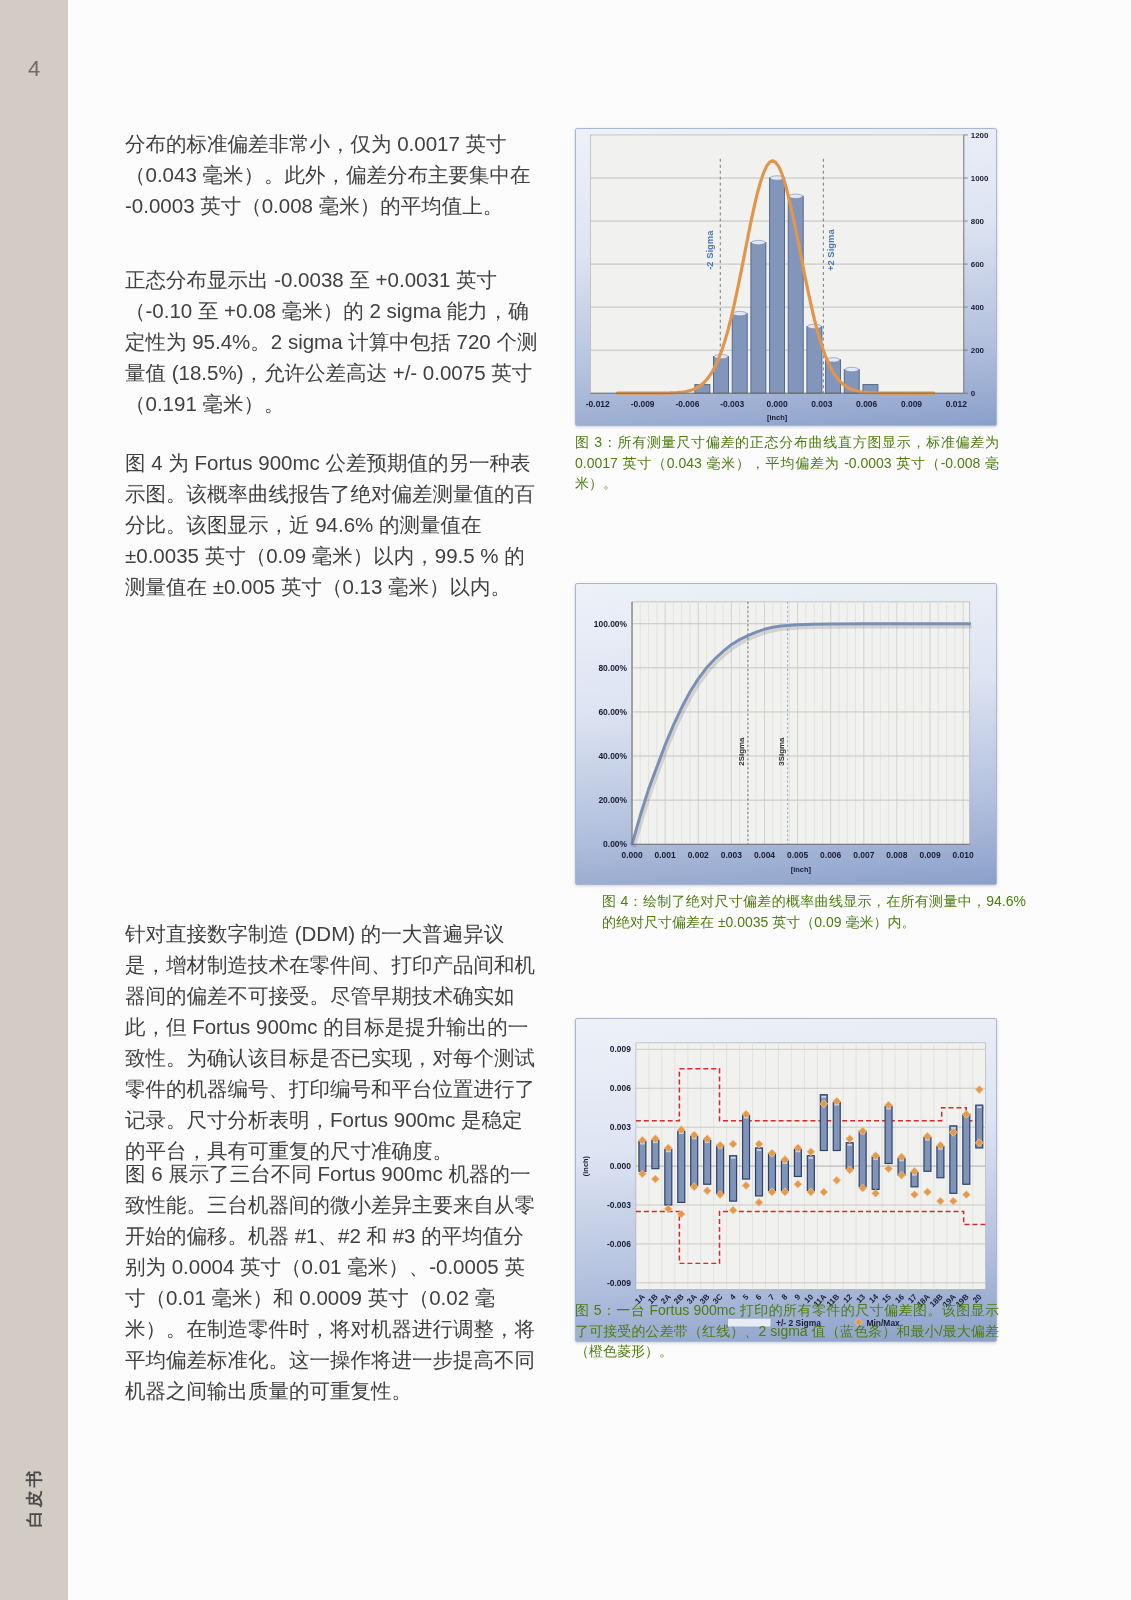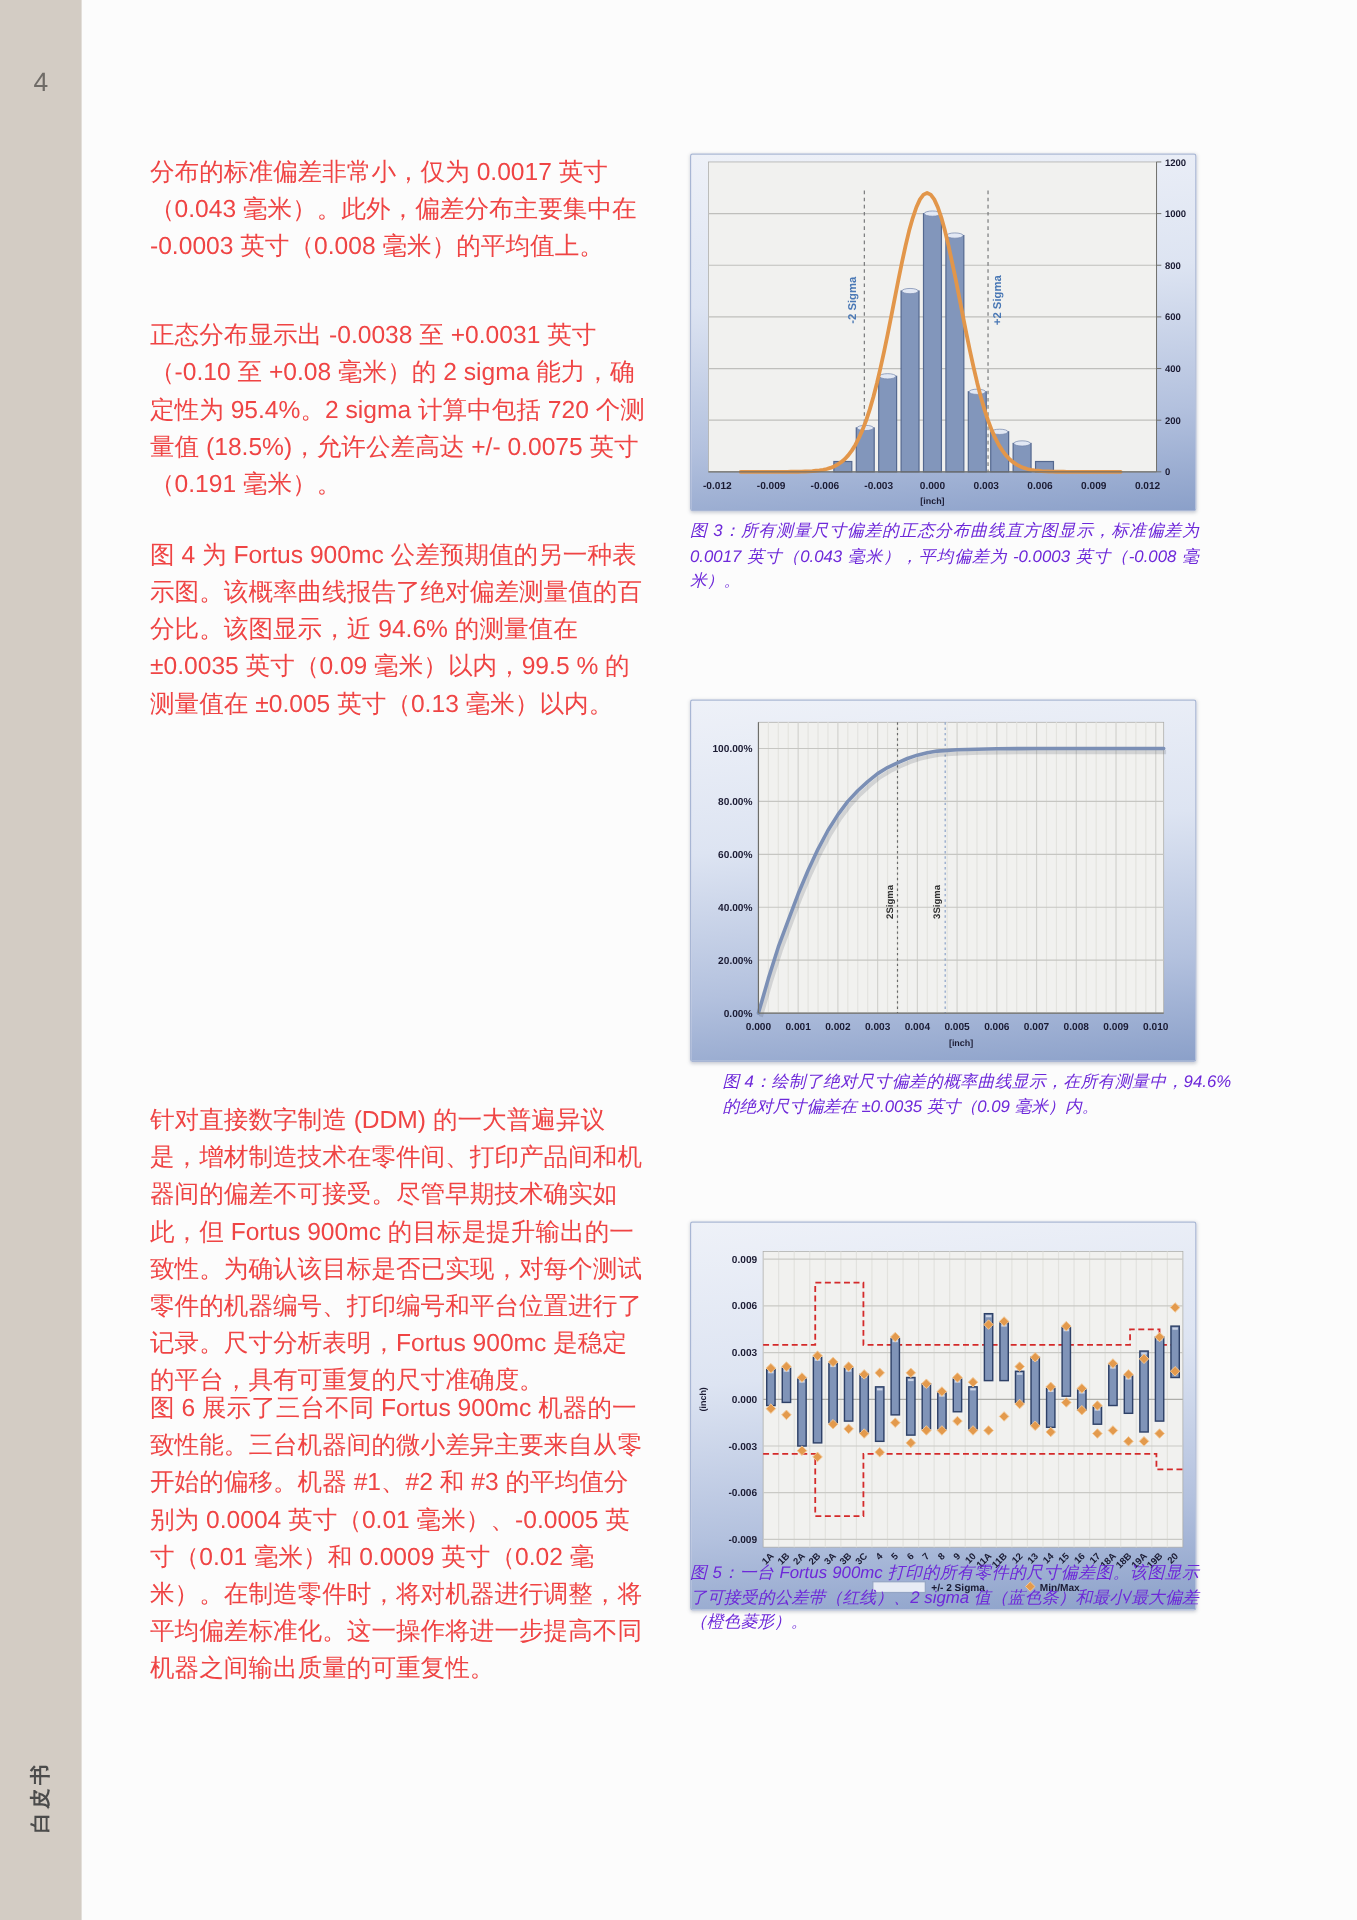--- a/index.html
+++ b/index.html
@@ -6,29 +6,29 @@
   .page{position:relative;width:1131px;height:1600px;background:#fcfcfc;overflow:hidden;
         font-family:"Liberation Sans",sans-serif;}
   .sidebar{position:absolute;left:0;top:0;width:68px;height:1600px;background:#d3ccc4;}
   .page-num{position:absolute;left:0;top:56px;width:68px;text-align:center;
             font-size:22px;color:#6f6b67;}
   .side-label-wrap{position:absolute;left:0;bottom:48px;width:68px;height:110px;
             display:flex;align-items:center;justify-content:center;}
   .side-label{transform:rotate(-90deg);white-space:nowrap;font-size:17px;
             letter-spacing:3px;color:#4b4b4b;font-weight:bold;}
   .para{position:absolute;left:125px;width:417px;font-size:20.5px;line-height:31px;
-        color:#ef4444;text-align:left;}
+        color:#404040;text-align:left;}
   .figure{position:absolute;left:575px;width:420px;border:1px solid #a8b6d4;border-radius:2px;
         box-shadow:0 1px 3px rgba(60,70,100,.25);
         background:linear-gradient(175deg,#eef1f8 0%,#dde4f2 38%,#b3c1de 74%,#8ba0c9 100%);}
   .fig3{top:128px;height:296px;}
   .fig4{top:583px;height:300px;}
   .fig5{top:1018px;height:322px;}
   .caption{position:absolute;left:575px;width:424px;font-size:14px;line-height:20.5px;
-        color:#6d28d9;text-align:justify;font-style:italic;}
+        color:#4d7c0f;text-align:justify;}
   .cap3{top:432px;} .cap4{top:891px;margin-left:27px;} .cap5{top:1300px;}
   svg text{font-family:"Liberation Sans",sans-serif;}
 </style>
 </head>
 <body>
 
 <div class="page">
 
   <div class="sidebar"></div>
   <div class="page-num">4</div>

